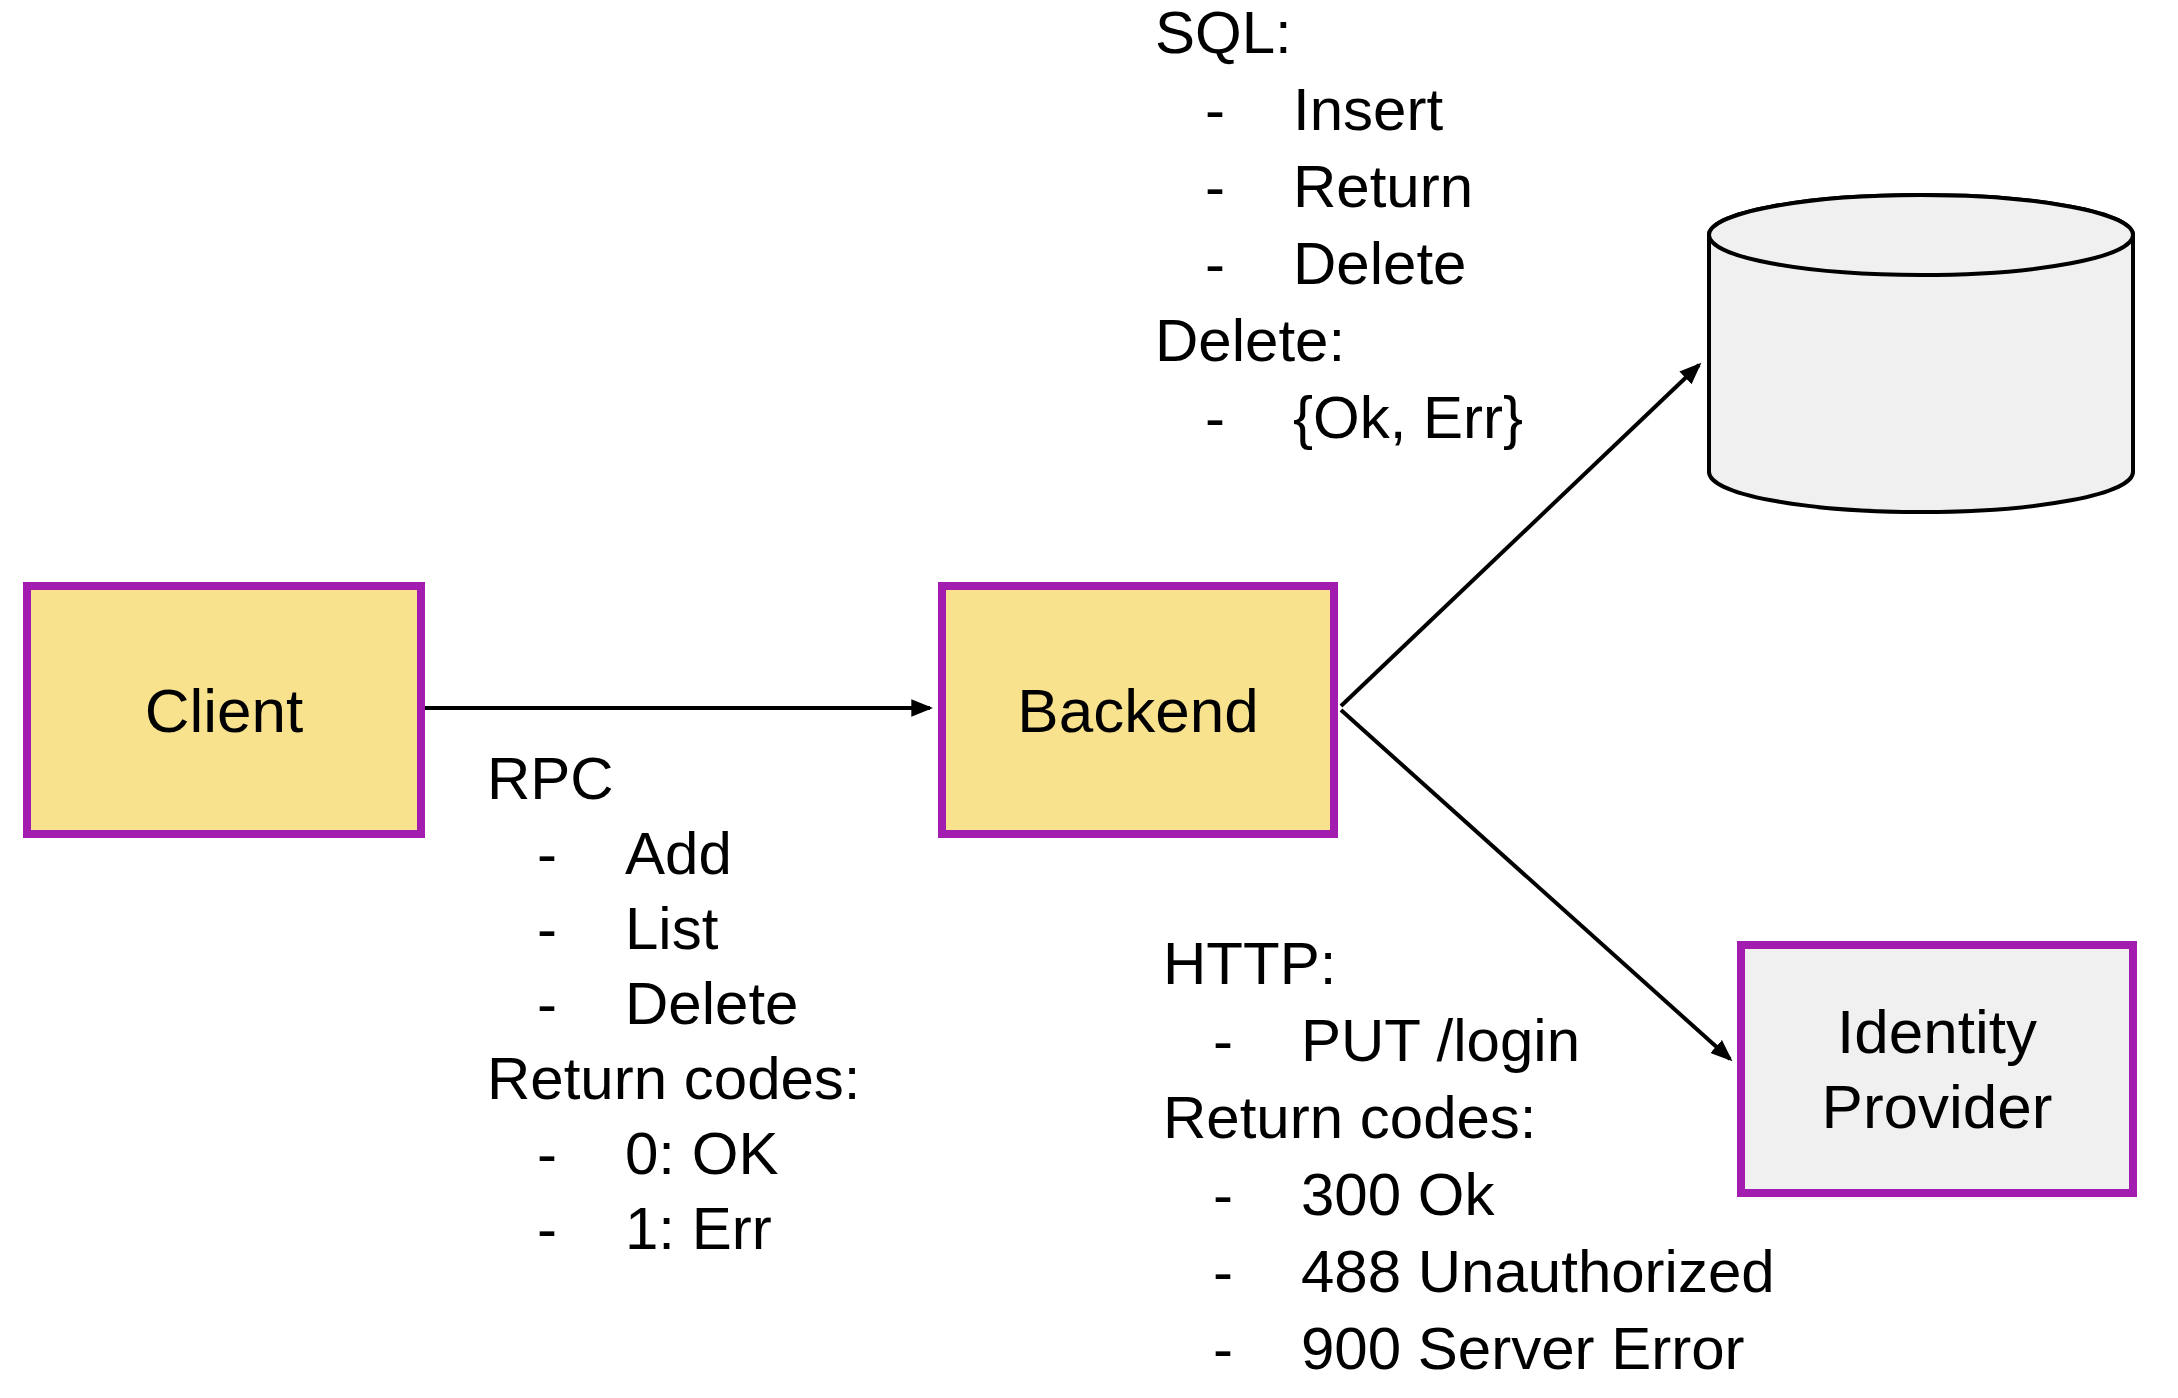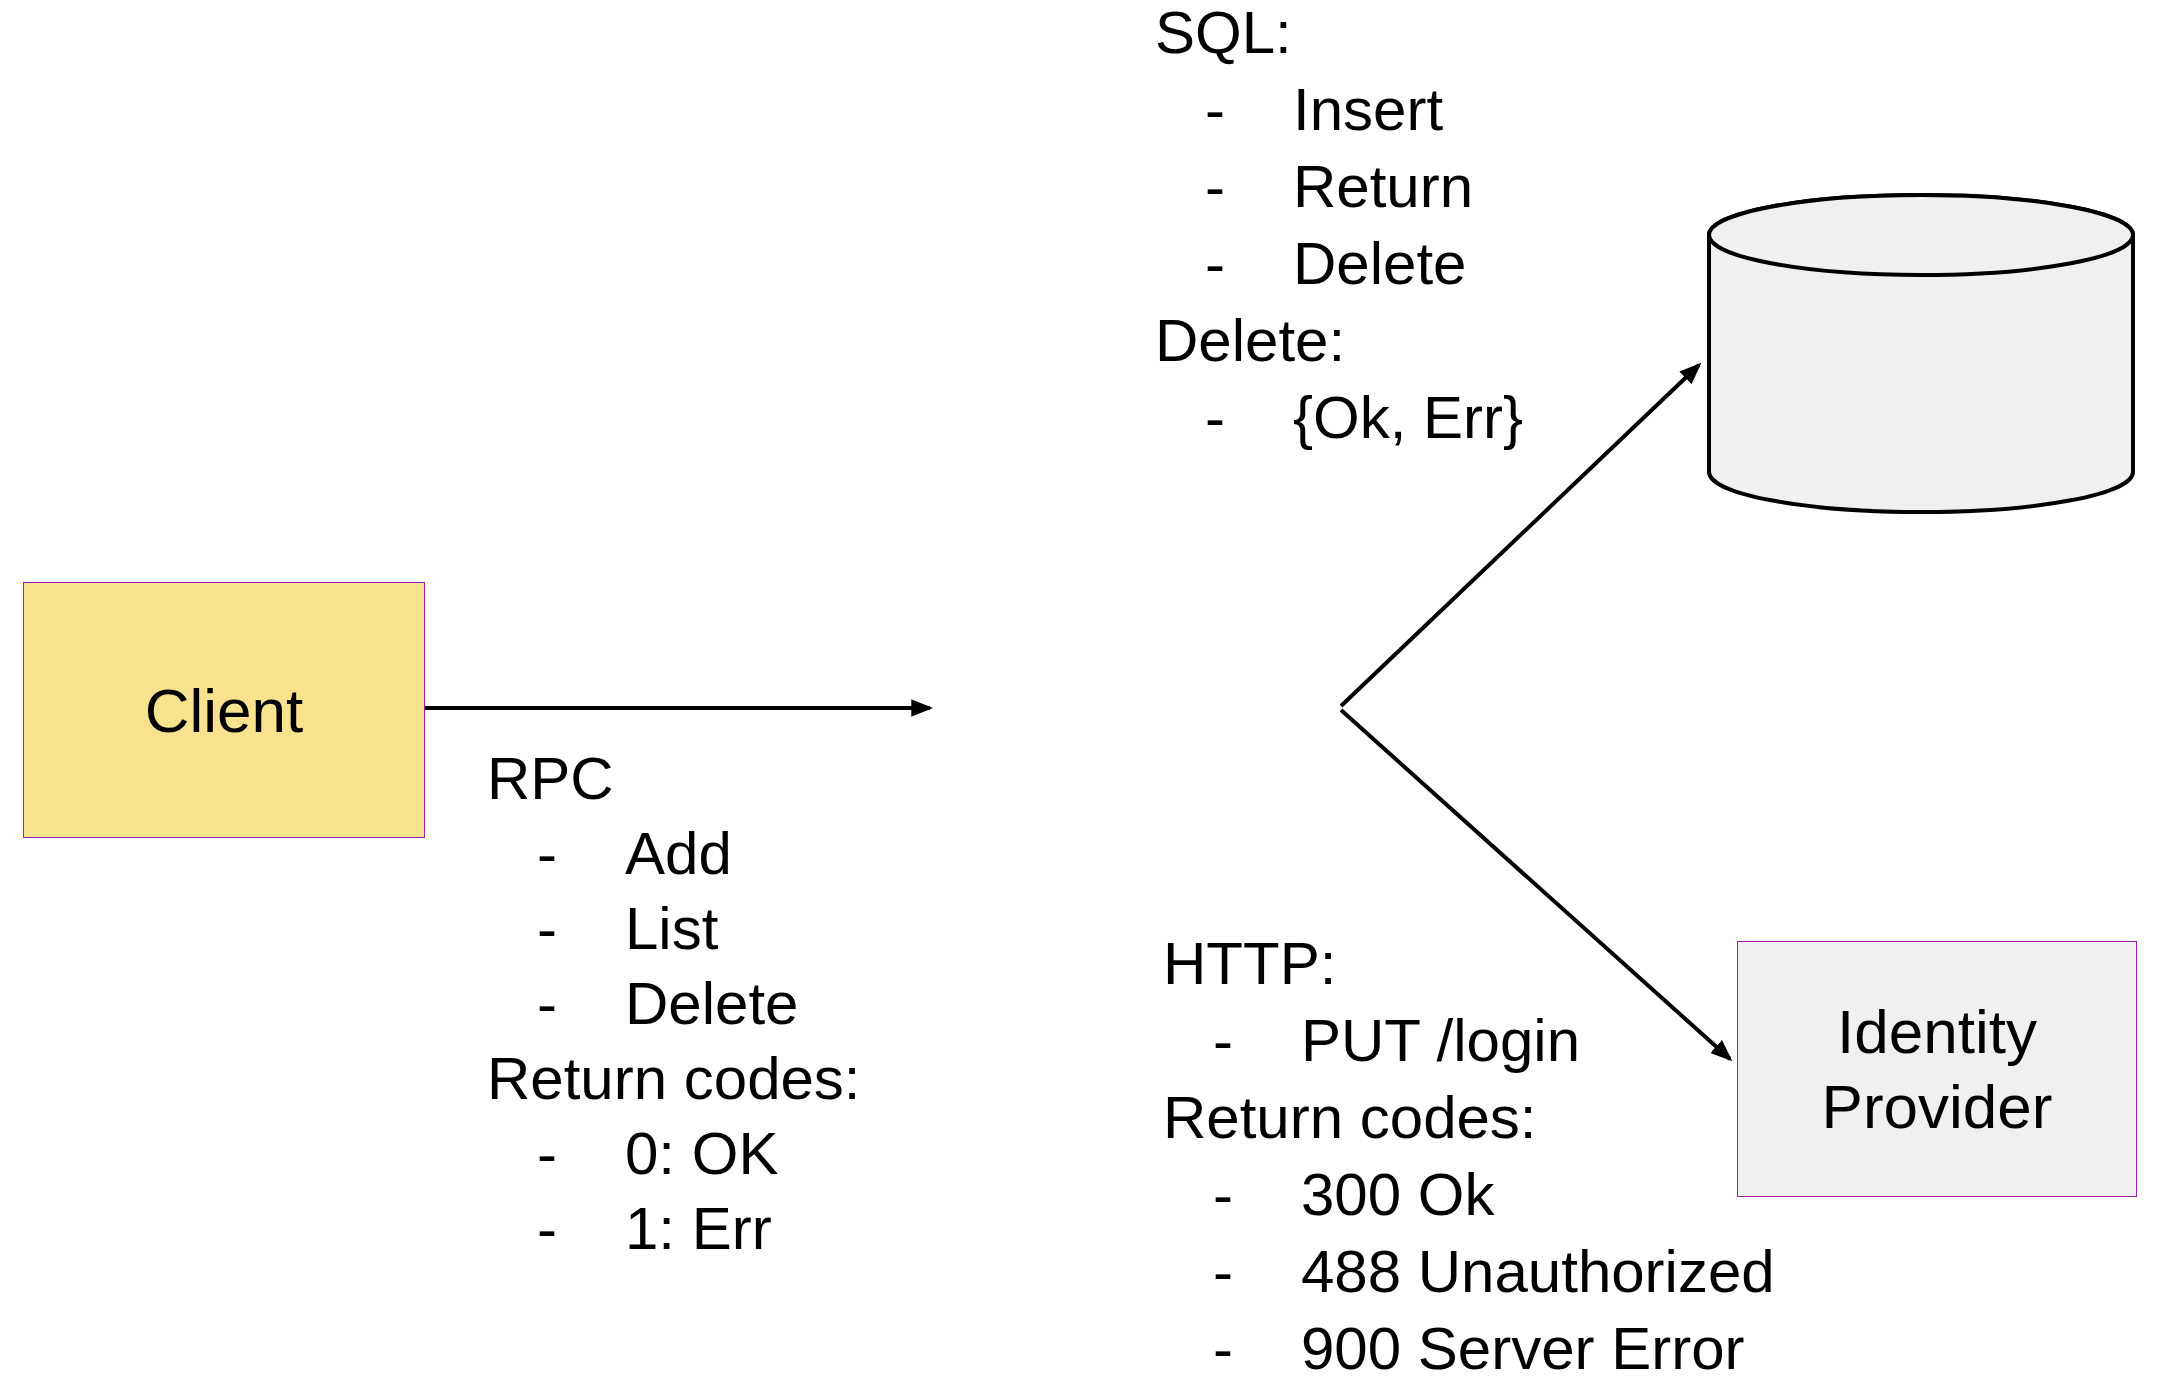--- a/index.html
+++ b/index.html
@@ -13,21 +13,21 @@
     overflow: hidden;
   }
   svg.overlay {
     position: absolute;
     left: 0; top: 0;
     width: 2178px; height: 1398px;
   }
   .node {
     position: absolute;
     box-sizing: border-box;
-    border: 1px solid #a21caf;
+    border: 8px solid #a21caf;
     display: flex;
     align-items: center;
     justify-content: center;
     text-align: center;
     font-size: 62px;
     line-height: 75px;
   }
   .node-client   { left: 23px;   top: 582px; width: 402px; height: 256px; }
   .node-backend  { left: 938px;  top: 582px; width: 400px; height: 256px; }
   .node-idp      { left: 1737px; top: 941px; width: 400px; height: 256px; padding: 0 34px; }
@@ -69,20 +69,23 @@
 
     <line x1="425" y1="708" x2="930" y2="708" stroke="#000000" stroke-width="4" marker-end="url(#arrowhead)"></line>
     <line x1="1341" y1="706" x2="1699" y2="365" stroke="#000000" stroke-width="4" marker-end="url(#arrowhead)"></line>
     <line x1="1341" y1="710" x2="1730" y2="1059" stroke="#000000" stroke-width="4" marker-end="url(#arrowhead)"></line>
   </svg>
 
   <div class="node node-client" style="background-color: rgb(248, 226, 142);">
     <span>Client</span>
   </div>
 
+  <div class="node node-backend" style="background-color: rgb(248, 226, 142);">
+    <span>Backend</span>
+  </div>
 
 
   <div class="node node-idp" style="background-color: rgb(240, 240, 240);">
     <span>Identity Provider</span>
   </div>
 
   <div class="ann ann-sql">
     <div class="tline h">
       <span class="txt">SQL:</span>
     </div>

